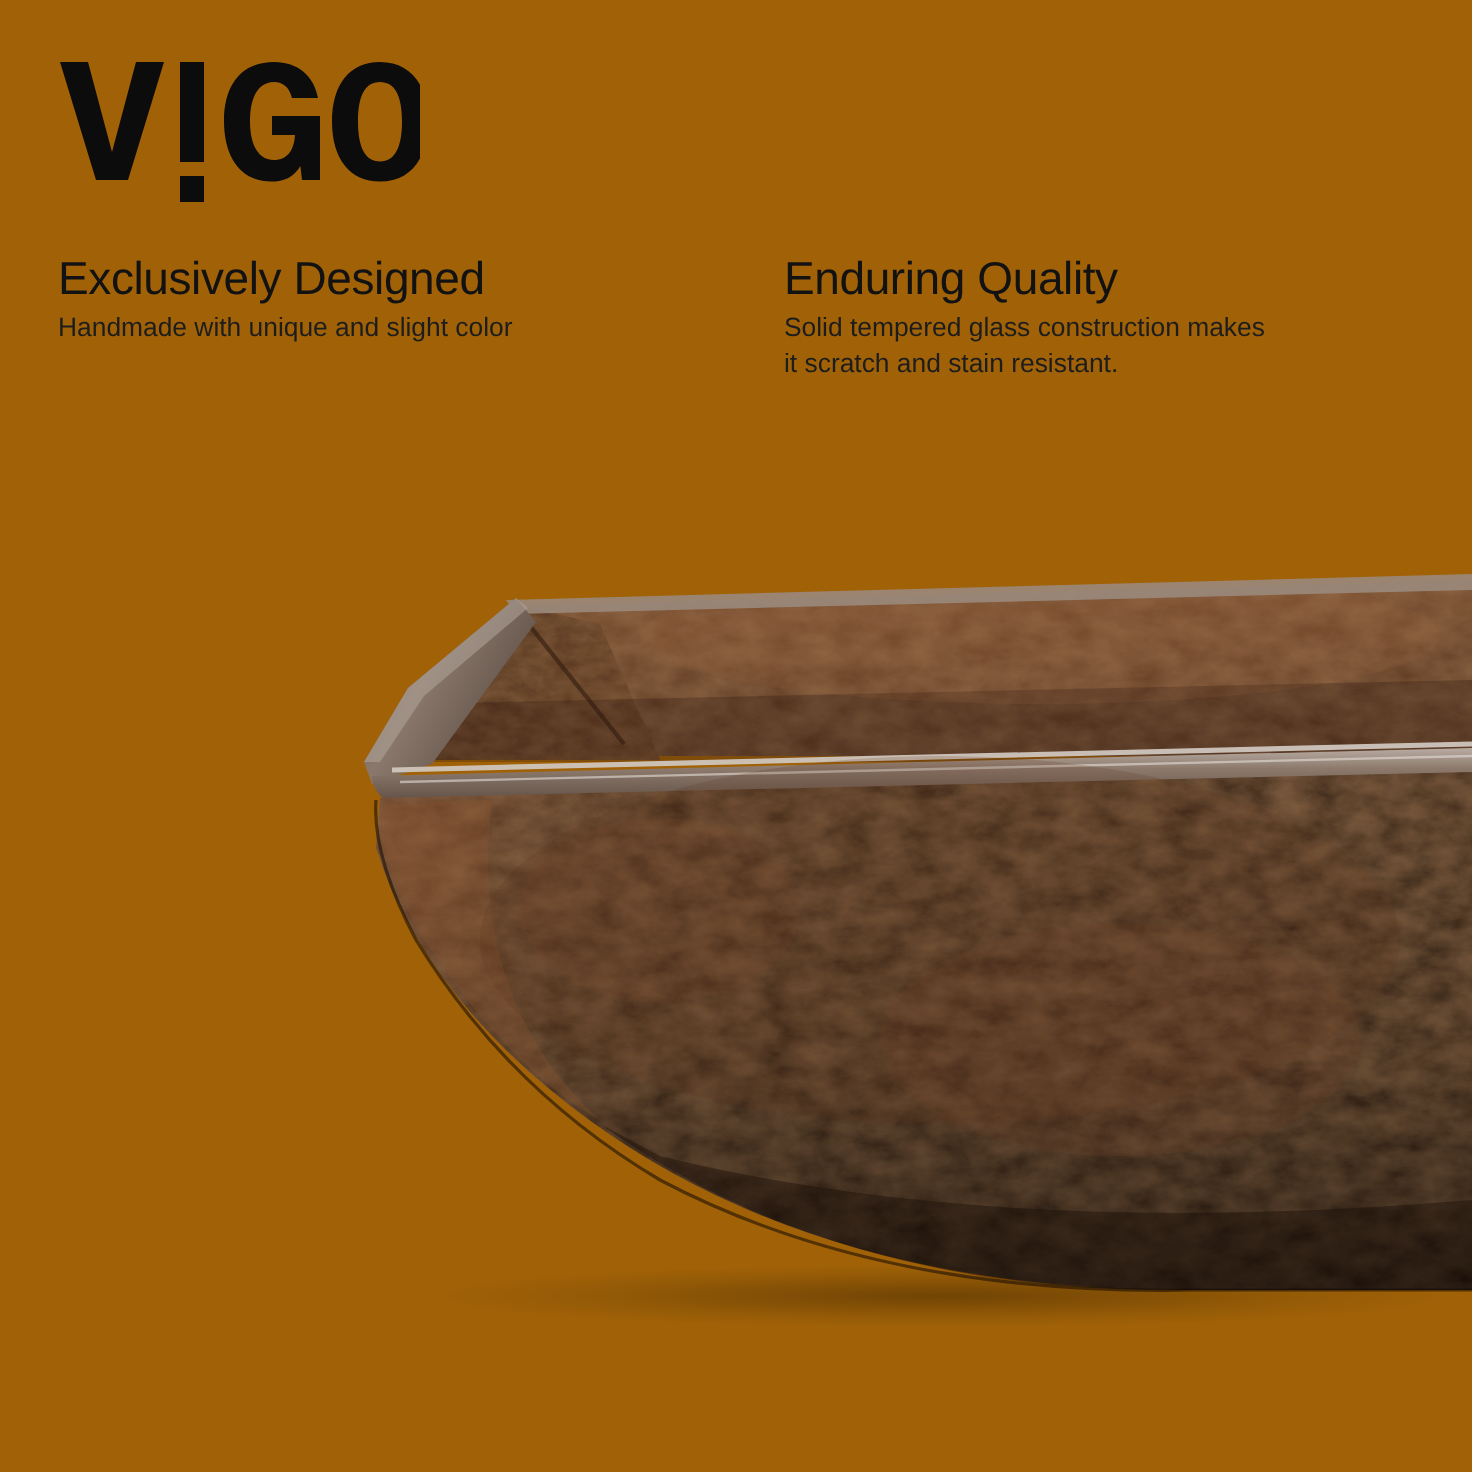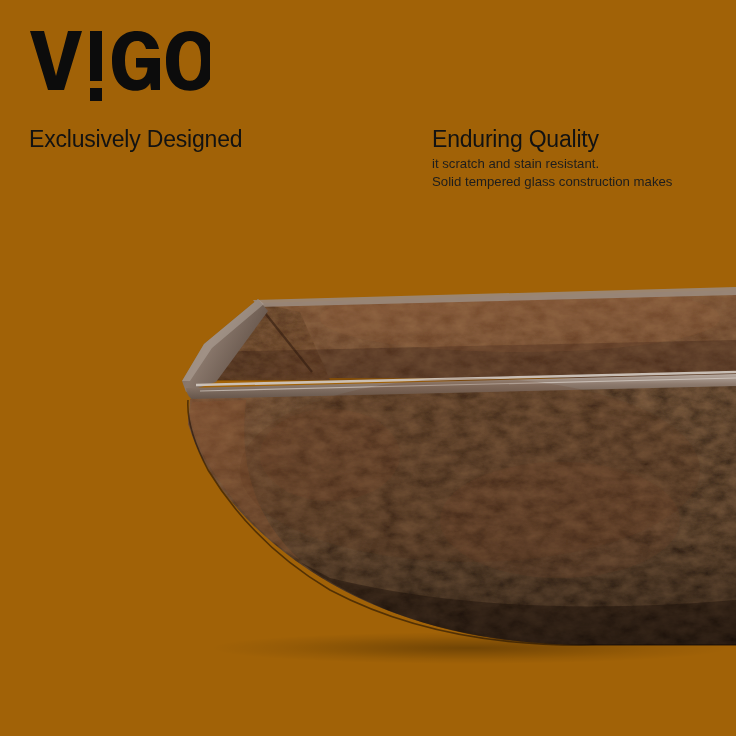--- a/index.html
+++ b/index.html
@@ -26,21 +26,21 @@
     height: 80px;
   }
   .logo svg { display: block; }
 
   
   .feature {
     position: absolute;
     color: #1b1b1b;
   }
   .feature-left  { left: 29px;  top: 126px; width: 340px; }
-  .feature-right { left: 432px; top: 126px; width: 300px; }
+  .feature-right { left: 392px; top: 126px; width: 300px; }
 
   .feature-title {
     font-size: 23px;
     font-weight: 400;
     letter-spacing: -0.2px;
     line-height: 26px;
     color: #121212;
     margin: 0 0 3px 0;
     white-space: nowrap;
   }
@@ -88,28 +88,29 @@
                  C145,62.8 136,51.6 136,32.8 C136,14 145,3 160,3 Z
                  M160,13 C152.5,13 149,20 149,32.8 C149,45.6 152.5,52.8 160,52.8
                  C167.5,52.8 171,45.6 171,32.8 C171,20 167.5,13 160,13 Z"></path>
       </g>
     </svg>
   </div>
 
   <div class="feature feature-left">
     <h2 class="feature-title">Exclusively Designed</h2>
     <p class="feature-body">
+      <span>Handmade with unique and slight color</span>
     </p>
   </div>
 
   <div class="feature feature-right">
     <h2 class="feature-title">Enduring Quality</h2>
     <p class="feature-body">
+      <span>Solid tempered glass construction makes</span>
       <span>it scratch and stain resistant.</span>
-      <span>Solid tempered glass construction makes</span>
     </p>
   </div>
 
   <div class="sink-photo">
     <svg width="736" height="736" viewBox="0 0 736 736" xmlns="http://www.w3.org/2000/svg">
       <defs>
 
         <filter id="mottle" x="-10%" y="-10%" width="120%" height="120%">
           <feTurbulence type="fractalNoise" baseFrequency="0.055 0.09" numOctaves="5" seed="11" result="n"></feTurbulence>
           <feColorMatrix in="n" type="matrix" values="0 0 0 0 0.38

